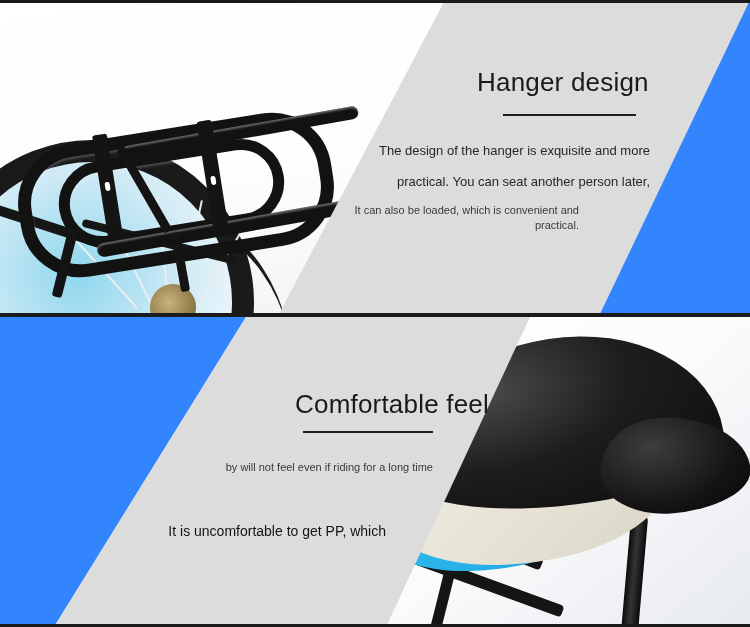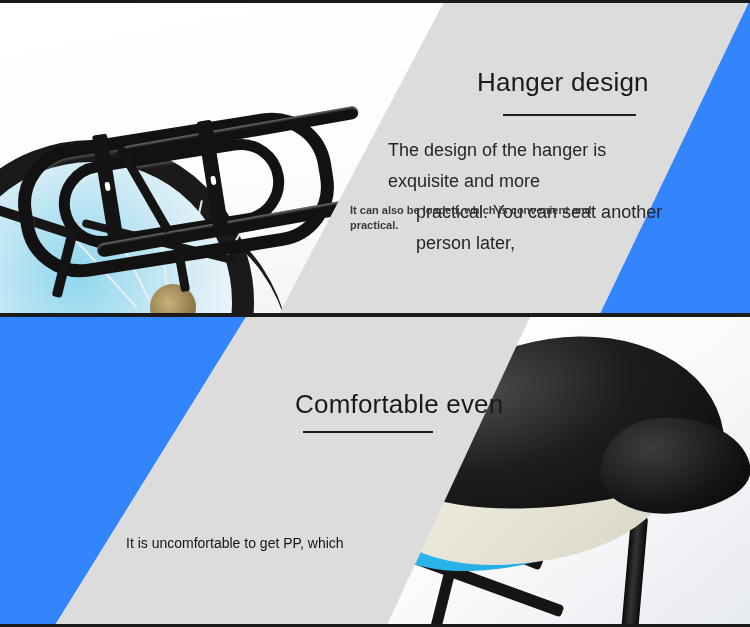--- a/index.html
+++ b/index.html
@@ -213,61 +213,60 @@
   
   #wedge-seat-grey {
     background: #dcdcdc;
     clip-path: polygon(246px 0, 530px 0, 386px 310px, 54px 310px);
   }
 
   
   .copy {
     position: absolute;
     z-index: 30;
+    text-align: right;
   }
   .heading {
     font-size: 26px;
     font-weight: 400;
     color: #1a1a1a;
     letter-spacing: 0.2px;
     white-space: nowrap;
     margin: 0;
   }
   .rule {
     height: 2px;
     background: #1d1d1d;
   }
   .para {
     margin: 0;
     color: #2d2d2d;
   }
   .para-lead {
-    font-size: 18px;
+    font-size: 13px;
     line-height: 31px;
     color: #262626;
-    margin-left: 28px;
   }
   .para-small {
     font-size: 11px;
     line-height: 15px;
     color: #3a3a3a;
   }
   .para-strong {
     font-size: 14px;
     line-height: 33px;
     color: #141414;
-    margin-top: 12px;
   }
 
   
   #hanger-heading { left: 477px; top: 67px; }
   #hanger-rule    { left: 503px; top: 114px; width: 133px; }
   #hanger-lead    { left: 360px; top: 135px; width: 290px; }
   #hanger-lead .l2 { display: block; padding-left: 28px; }
-  #hanger-note    { left: 350px; top: 203px; width: 245px; font-weight: bold; }
+  #hanger-note    { left: 334px; top: 203px; width: 245px; }
 
   
   #seat-heading { left: 295px; top: 389px; }
   #seat-rule    { left: 303px; top: 431px; width: 130px; }
   #seat-lead    { left: 158px; top: 452px; width: 275px; }
   #seat-lead .l2 { display: block; padding-left: 9px; }
   #seat-strong  { left: 126px; top: 515px; width: 260px; }
 </style>
 </head>
 <body>
@@ -335,25 +334,26 @@
       <div class="saddle-blue"></div>
       <div class="saddle-cream"></div>
       <div class="saddle-black"></div>
       <div class="saddle-nose"></div>
     </div>
 
     <div class="wedge" id="wedge-seat-blue"></div>
     <div class="wedge" id="wedge-seat-grey"></div>
   </section>
 
-  <h2 class="copy heading" id="seat-heading">Comfortable even</h2>
+  <h2 class="copy heading" id="seat-heading">Comfortable feel</h2>
 
   <div class="copy rule" id="seat-rule"></div>
 
   <div class="copy para para-small" id="seat-lead" style="line-height:31px;">
+    <span class="l2">by will not feel even if riding for a long time</span>
   </div>
 
   <div class="copy para para-strong" id="seat-strong">
     <span class="l1">It is uncomfortable to get PP, which</span>
   </div>
 
   <div class="edge-rule" id="rule-top"></div>
   <div class="edge-rule" id="rule-middle"></div>
   <div class="edge-rule" id="rule-bottom"></div>
 

